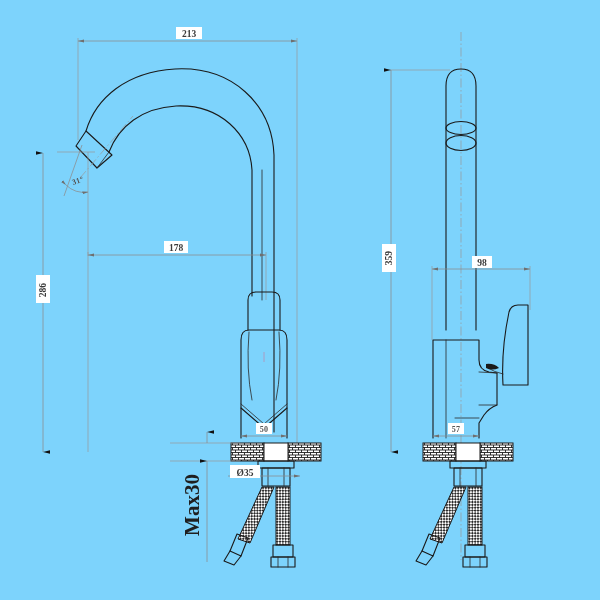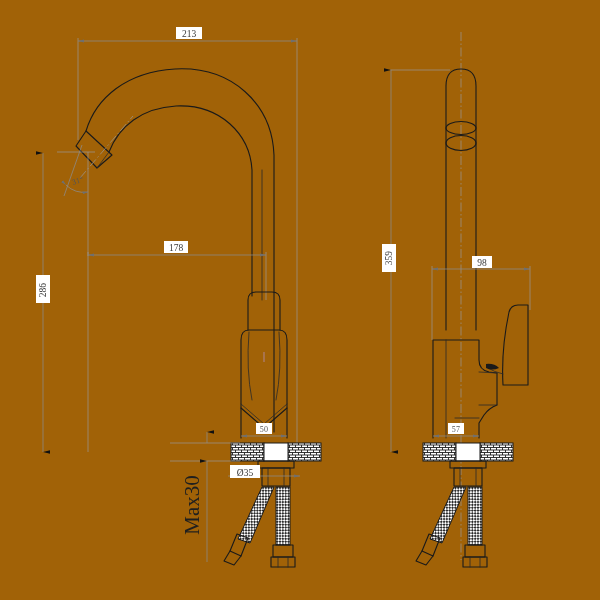--- a/index.html
+++ b/index.html
@@ -4,23 +4,24 @@
 <style>
   html, body {
     margin: 0;
     padding: 0;
     background: #ffffff;
   }
   #page {
     position: relative;
     width: 600px;
     height: 600px;
-    background: #a16207;
+    background: #7dd3fc;
     font-family: "Liberation Serif", "DejaVu Serif", serif;
     overflow: hidden;
+    font-weight: bold;
   }
   #page svg {
     position: absolute;
     left: 0;
     top: 0;
   }
   .dimtext {
     font-family: "Liberation Serif", "DejaVu Serif", serif;
     font-size: 8px;
     fill: #555555;

